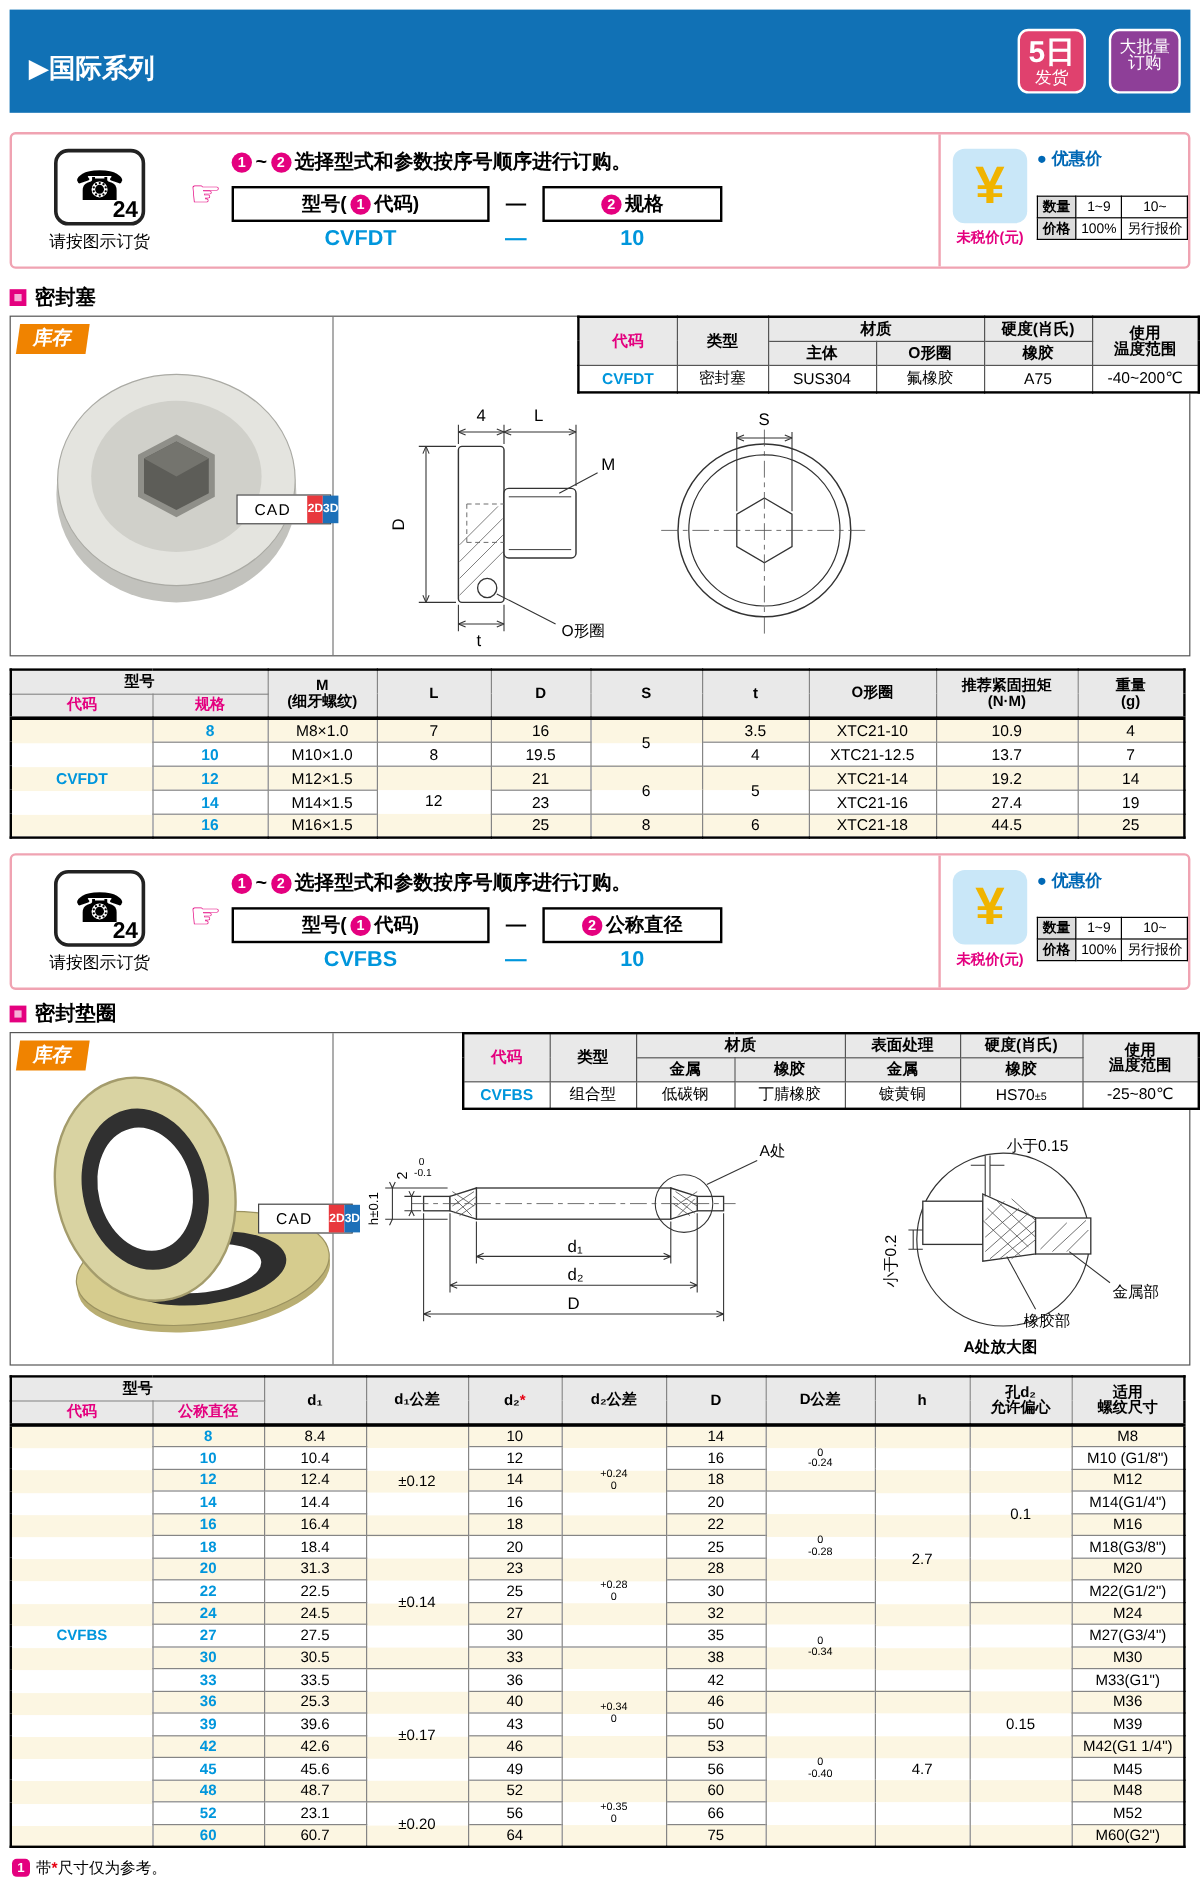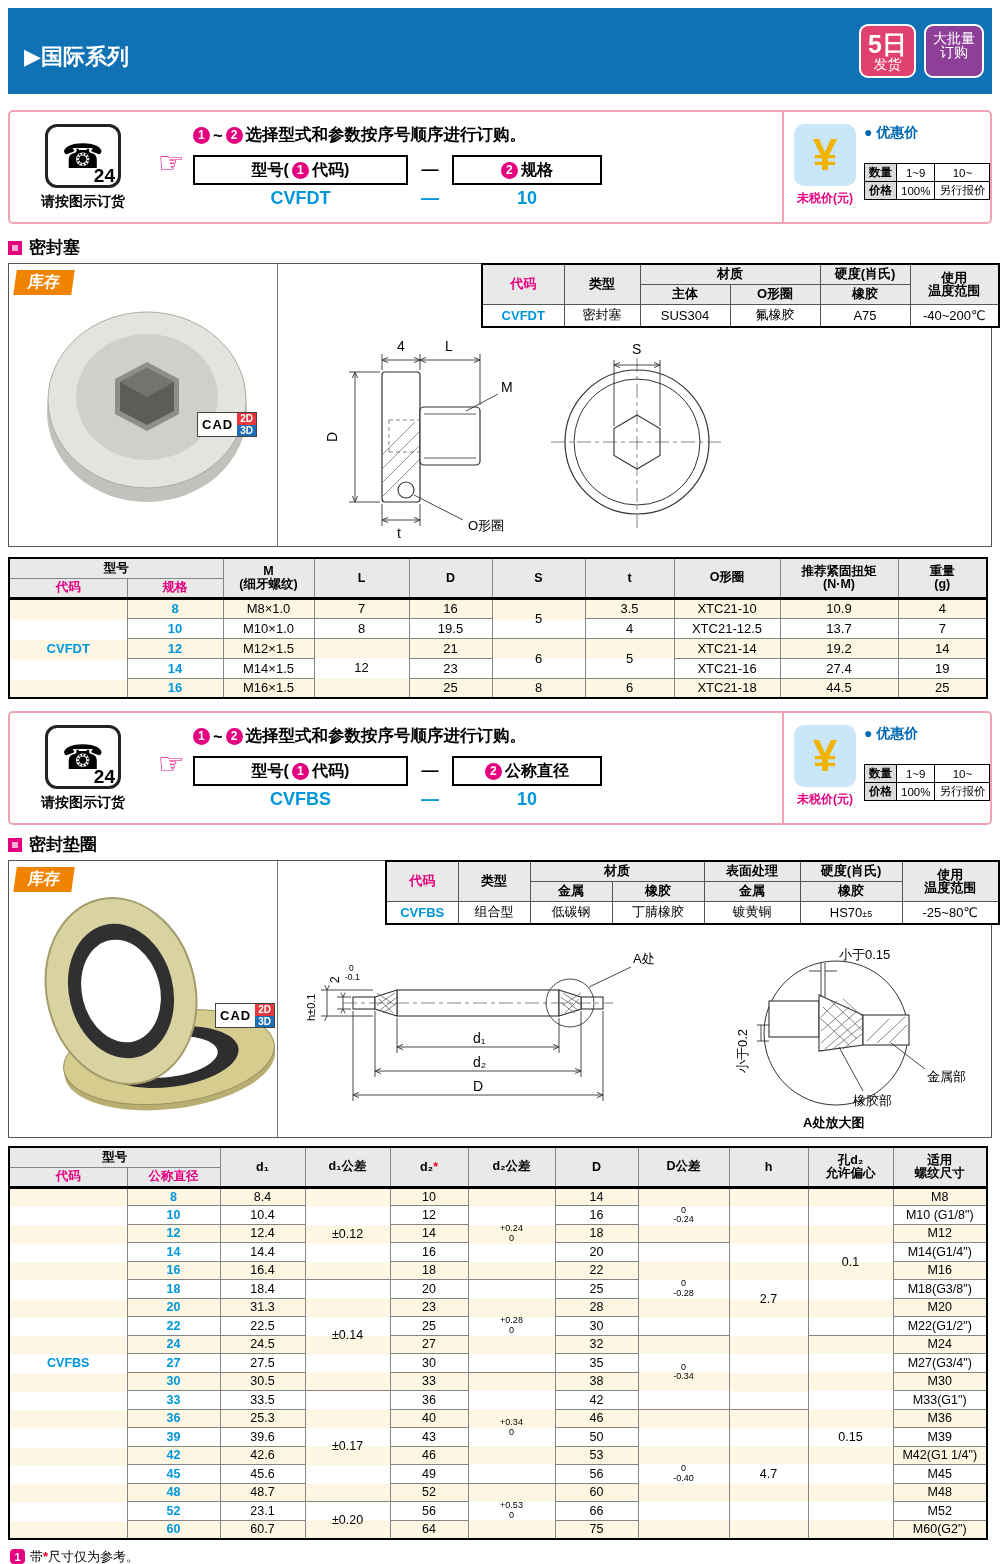--- a/index.html
+++ b/index.html
@@ -3,34 +3,34 @@
 <meta charset="utf-8">
 <style>
 *{box-sizing:border-box}
 html,body{margin:0;padding:0}
 body{width:1000px;font-family:"Liberation Sans","DejaVu Sans",sans-serif;background:#fff;color:#000}
 
 
 .banner{margin:8px 8px 0;background:#1171b5;height:86px;display:flex;align-items:center;padding:0 8px 0 16px;gap:12px}
 .banner .t{color:#fff;font-size:38px;font-weight:bold;letter-spacing:2px}
 .banner .s{color:#fff;font-size:22px;font-weight:bold;margin-top:12px}
-.badges{margin-left:auto;display:flex;gap:8px}
+.badges{margin-left:auto;display:flex;gap:19px}
 .badge{border:2px solid #fff;border-radius:9px;color:#fff;text-align:center;padding:5px 7px;line-height:1.05}
 .badge.pink{background:#e0416e}
 .badge.purple{background:#8e3f98}
 .badge .b1{font-size:25px;font-weight:bold}
 .badge .b2{font-size:14px;font-weight:normal}
 
 
 .order{margin:16px 8px 0;border:2px solid #f0a3b2;border-radius:5px;height:114px;display:flex}
 .ophone{width:146px;display:flex;flex-direction:column;align-items:center;justify-content:center}
 .phicon{width:76px;height:64px;border:3px solid #222;border-radius:12px;position:relative;text-align:center}
 .phicon .ph{font-size:34px;line-height:58px}
 .phicon .p24{position:absolute;right:3px;bottom:-2px;font-size:19px;font-weight:bold}
-.ophone .lbl{font-size:14px;font-weight:bold;margin-top:5px}
+.ophone .lbl{font-size:14px;font-weight:normal;margin-top:5px}
 .hand{color:#e4007f;font-size:30px;align-self:center;margin:0 2px 10px}
 .omain{flex:1;padding:12px 2px 0 6px}
 .oline1{display:flex;align-items:center;gap:3px;font-size:16.5px;font-weight:bold}
 .circ{display:inline-flex;width:17px;height:17px;border-radius:50%;background:#e4007f;color:#fff;font-size:12px;font-weight:bold;align-items:center;justify-content:center;flex:none}
 .oline2{display:flex;align-items:center;margin-top:9px}
 .obox{border:2px solid #000;height:30px;display:flex;align-items:center;justify-content:center;gap:3px;font-size:16px;font-weight:bold}
 .obox1{width:215px}.obox2{width:150px}
 .odash{width:44px;text-align:center;font-size:17px;font-weight:bold}
 .oline3{display:flex;margin-top:3px;color:#0096dc;font-weight:bold;font-size:18px}
 .ov1{width:215px;text-align:center}.ovd{width:44px;text-align:center}.ov2{width:150px;text-align:center}
@@ -48,22 +48,22 @@
 .sq{width:14px;height:14px;background:#e4007f;position:relative;flex:none}
 .sq:after{content:"";position:absolute;left:4px;top:4px;right:4px;bottom:4px;background:#f6aed6}
 
 
 .panel{margin:0 8px;border:1px solid #555;position:relative;background:#fff}
 #panel1{height:284px}
 #panel2{height:278px}
 .vline{position:absolute;left:268px;top:0;bottom:0;border-left:1px solid #777}
 .stock{position:absolute;left:6px;top:6px;background:#f08300;color:#fff;font-weight:bold;font-size:16px;padding:2px 13px;transform:skewX(-8deg);z-index:3}
 .cad{position:absolute;display:flex;align-items:stretch;border:1px solid #444;background:#fff;z-index:3}
-.cadtxt{font-weight:bold;font-size:13px;padding:4px 4px;letter-spacing:1px}
-.cad .dd{display:flex;flex-direction:column;width:19px}
+.cadtxt{font-weight:normal;font-size:13px;padding:4px 14px;letter-spacing:1px}
+.cad .dd{display:flex;flex-direction:row;width:19px}
 .cad .dd span{flex:1;display:flex;align-items:center;justify-content:center;color:#fff;font-size:10px;font-weight:bold}
 .cad .d2{background:#e8383d}
 .cad .d3{background:#1d70b8}
 .photo,.draw{position:absolute}
 
 
 .spec{position:absolute;top:-1px;border-collapse:collapse;background:#fff;border:2px solid #000;table-layout:fixed}
 .spec th,.spec td{border:1px solid #555;font-size:13px;text-align:center;padding:0 3px;height:20px;overflow:hidden;white-space:nowrap}
 .spec th{background:#e9e9e9}
 .spec td{height:23px}
@@ -710,21 +710,21 @@
       <td class="bl sep">45</td>
       <td>45.6</td>
       <td>49</td>
       <td>56</td>
       <td>M45</td>
     </tr>
     <tr>
       <td class="bl sep">48</td>
       <td>48.7</td>
       <td>52</td>
-      <td rowspan="3" class="mcC"><span class="tol"><span>+0.53</span><span>0</span></span></td>
+      <td rowspan="3" class="mcC"><span class="tol"><span>+0.35</span><span>0</span></span></td>
       <td>60</td>
       <td>M48</td>
     </tr>
     <tr>
       <td class="bl sep">52</td>
       <td>23.1</td>
       <td rowspan="2" class="mcW">±0.20</td>
       <td>56</td>
       <td>66</td>
       <td>M52</td>

